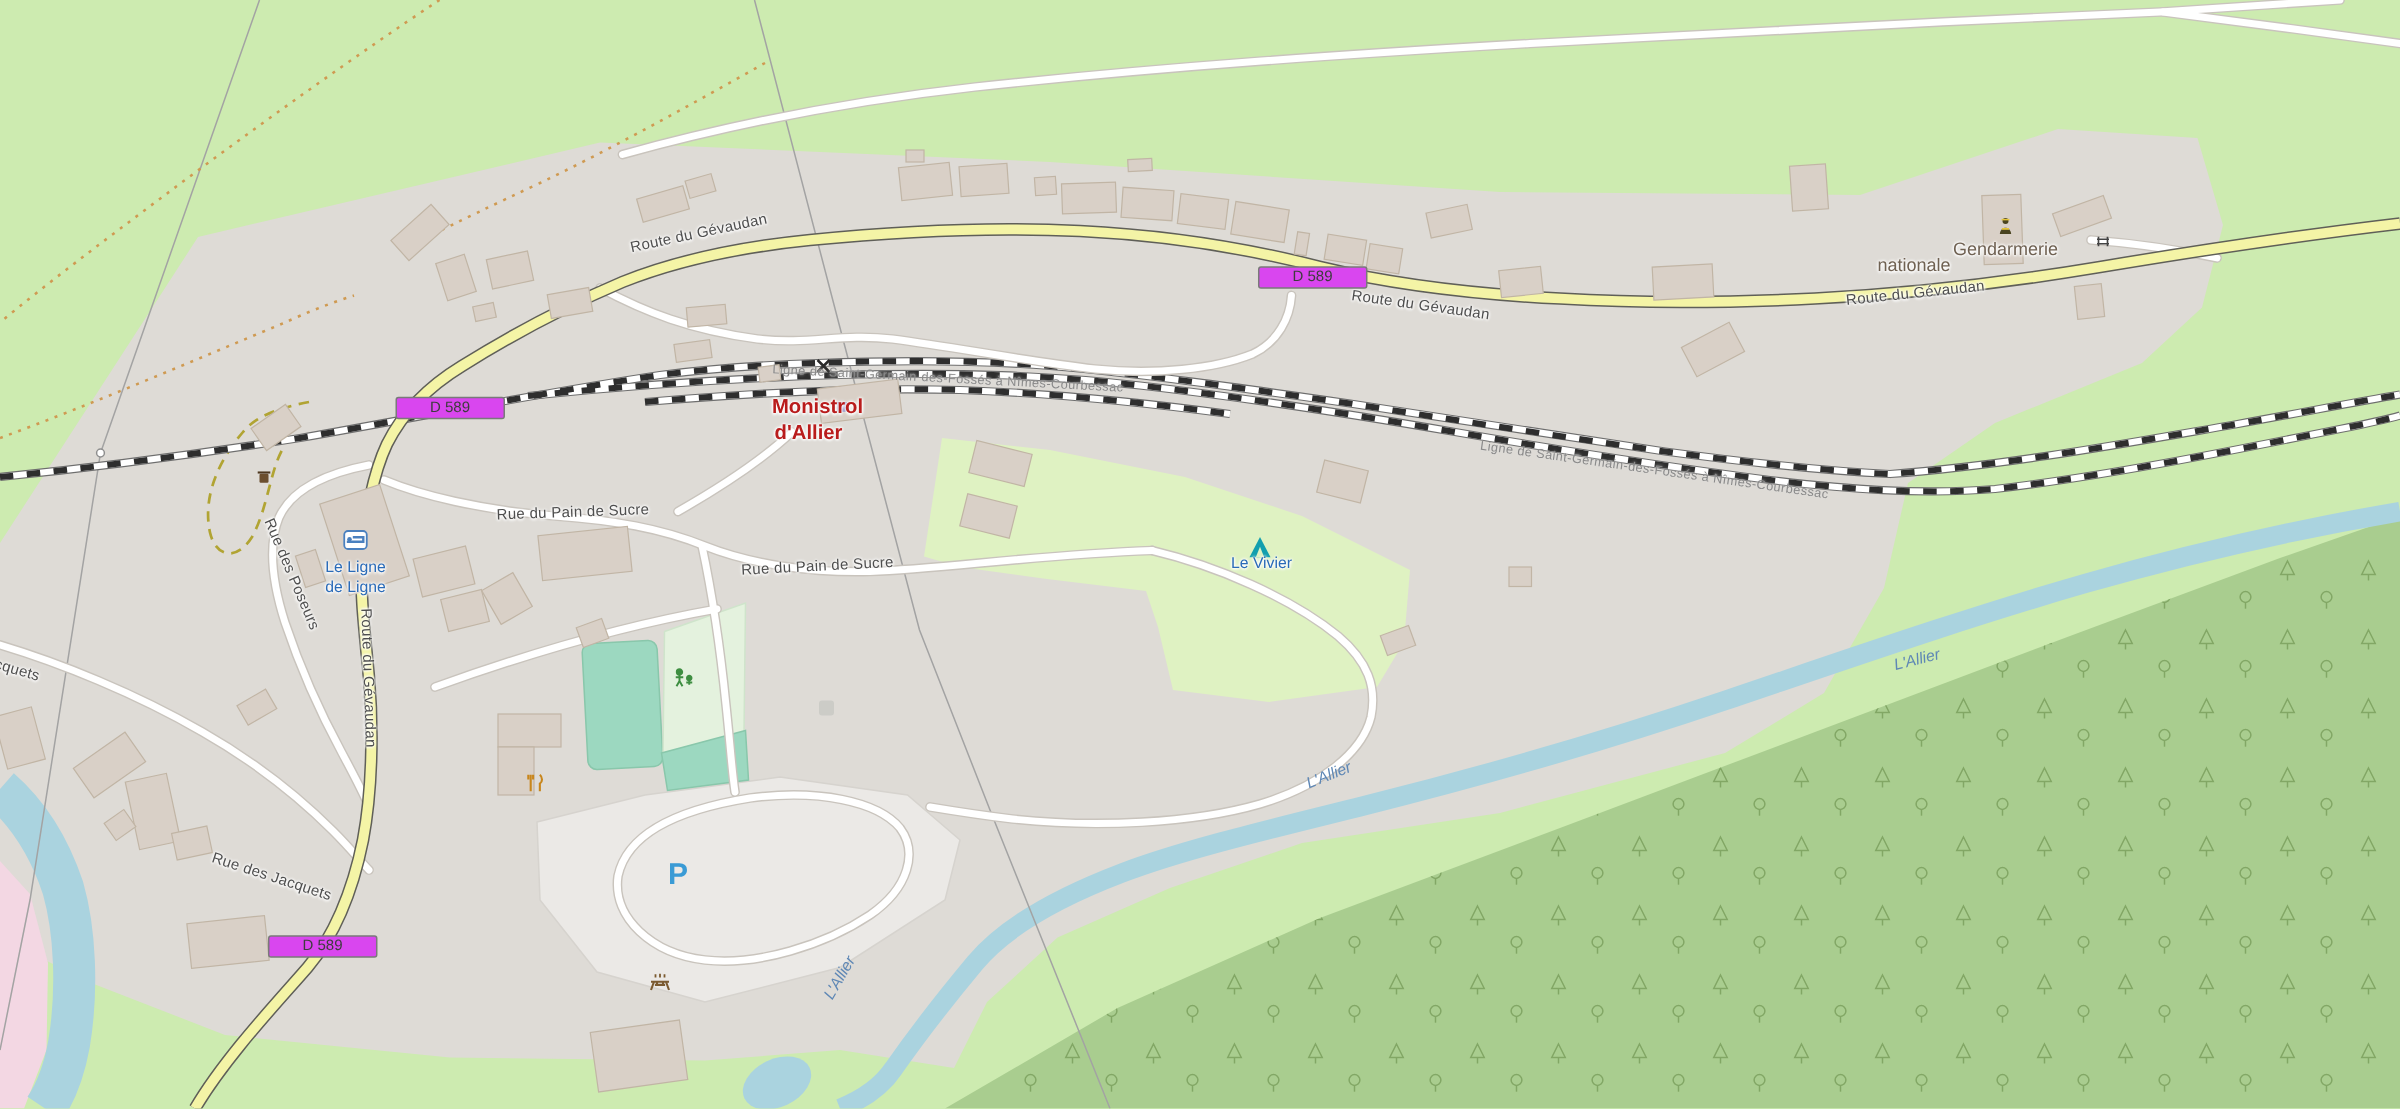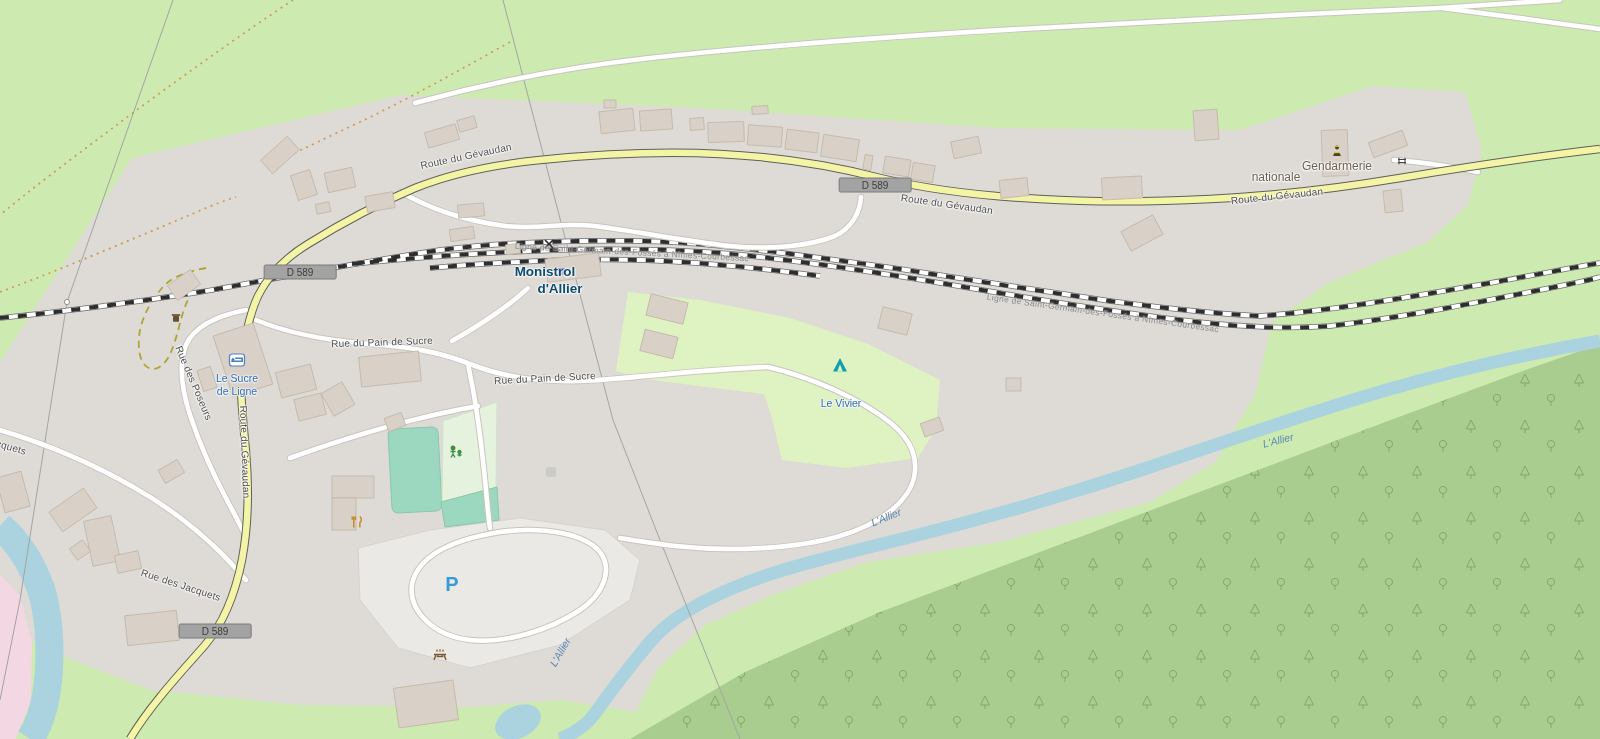--- a/index.html
+++ b/index.html
@@ -4,24 +4,24 @@
 <style>
   html,body{margin:0;padding:0;background:#cdebb0;}
   #map{position:relative;width:1600px;height:739px;overflow:hidden;
        font-family:"Liberation Sans","DejaVu Sans",sans-serif;cursor:grab;}
   #map svg{position:absolute;left:0;top:0;}
   .lbl{position:absolute;white-space:nowrap;pointer-events:none;
        text-shadow:0 0 2px #fff,0 0 2px #fff,0 0 3px #fff,0 1px 2px #fff;}
   .street{font-size:10px;color:#4e4e4e;letter-spacing:.2px;}
   .railname{font-size:8.5px;color:#8a8a8a;letter-spacing:.3px;text-shadow:0 0 2px #ddd;}
   .water{font-size:10.5px;font-style:italic;color:#5e87b5;text-shadow:none;}
-  .place{font-size:13.5px;font-weight:bold;color:#0c4a6e;line-height:1.25;}
+  .place{font-size:13.5px;font-weight:bold;color:#b91c1c;line-height:1.25;}
   .poi{font-size:10.5px;color:#2a6bb8;text-align:center;line-height:1.25;}
   .amenity{font-size:12px;color:#6f6152;text-align:right;line-height:1.2;}
-  .shield{position:absolute;font-size:10px;color:#3d3d3d;background:#a3a3a3;
+  .shield{position:absolute;font-size:10px;color:#3d3d3d;background:#d946ef;
           border:1px solid #7a7a7a;border-radius:2px;padding:0 22px;line-height:13px;
           transform:translate(-50%,-50%);}
   .parkP{font-size:20px;font-weight:bold;color:#3a9bd5;text-shadow:none;}
 </style>
 </head>
 <body>
 
 <div id="map">
 <svg width="1600" height="739" viewBox="0 0 1600 739">
   <defs>
@@ -258,25 +258,25 @@
   <span class="lbl street" style="left:-14px;top:440px;transform:translate(-50%,-50%) rotate(16deg)">Rue des Jacquets</span>
 
   <span class="lbl railname" style="left:632px;top:252px;transform:translate(-50%,-50%) rotate(3deg)">Ligne de Saint-Germain-des-Fossés à Nîmes-Courbessac</span>
   <span class="lbl railname" style="left:1103px;top:313px;transform:translate(-50%,-50%) rotate(8deg)">Ligne de Saint-Germain-des-Fossés à Nîmes-Courbessac</span>
 
   <span class="lbl water" style="left:1278px;top:440px;transform:translate(-50%,-50%) rotate(-14deg)">L'Allier</span>
   <span class="lbl water" style="left:886px;top:517px;transform:translate(-50%,-50%) rotate(-22deg)">L'Allier</span>
   <span class="lbl water" style="left:560px;top:652px;transform:translate(-50%,-50%) rotate(-60deg)">L'Allier</span>
 
   <span class="lbl place" style="left:545px;top:272px;transform:translate(-50%,-50%)">Monistrol</span>
-  <span class="lbl place" style="left:560px;top:289px;transform:translate(-50%,-50%)">d'Allier</span>
-
-  <span class="lbl poi" style="left:237px;top:379px;transform:translate(-50%,-50%)">Le Sucre</span>
+  <span class="lbl place" style="left:539px;top:289px;transform:translate(-50%,-50%)">d'Allier</span>
+
+  <span class="lbl poi" style="left:237px;top:379px;transform:translate(-50%,-50%)">Le Ligne</span>
   <span class="lbl poi" style="left:237px;top:392px;transform:translate(-50%,-50%)">de Ligne</span>
-  <span class="lbl poi" style="left:841px;top:404px;transform:translate(-50%,-50%)">Le Vivier</span>
+  <span class="lbl poi" style="left:841px;top:376px;transform:translate(-50%,-50%)">Le Vivier</span>
 
   <span class="lbl amenity" style="left:1337px;top:166px;transform:translate(-50%,-50%)">Gendarmerie</span>
   <span class="lbl amenity" style="left:1276px;top:177px;transform:translate(-50%,-50%)">nationale</span>
 
   <span class="lbl parkP" style="left:452px;top:584px;transform:translate(-50%,-50%)">P</span>
 
   <span class="shield" style="left:300px;top:272px;">D 589</span>
   <span class="shield" style="left:875px;top:185px;">D 589</span>
   <span class="shield" style="left:215px;top:631px;">D 589</span>
 </div>

